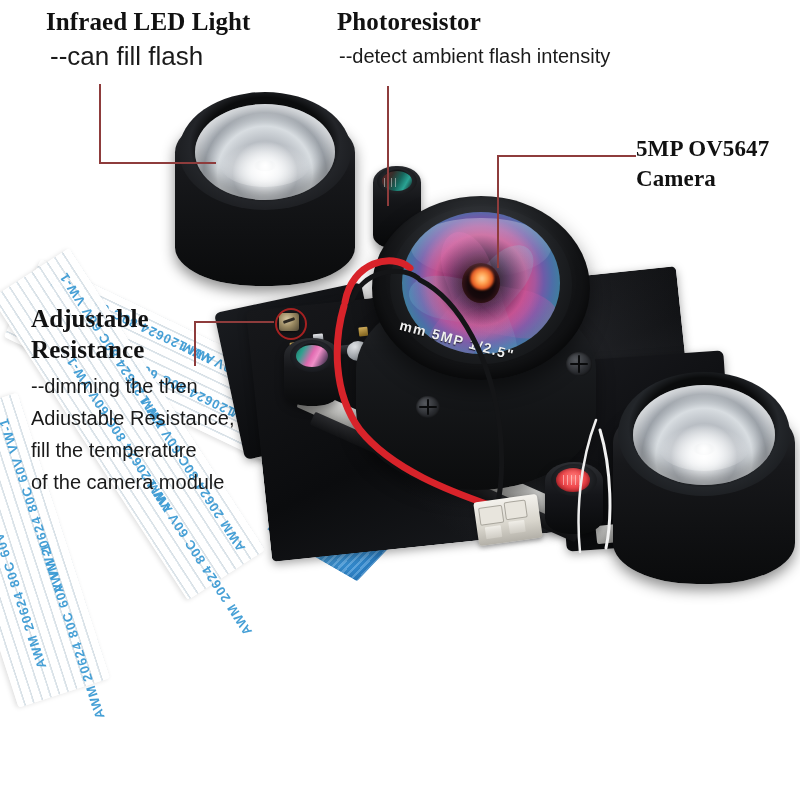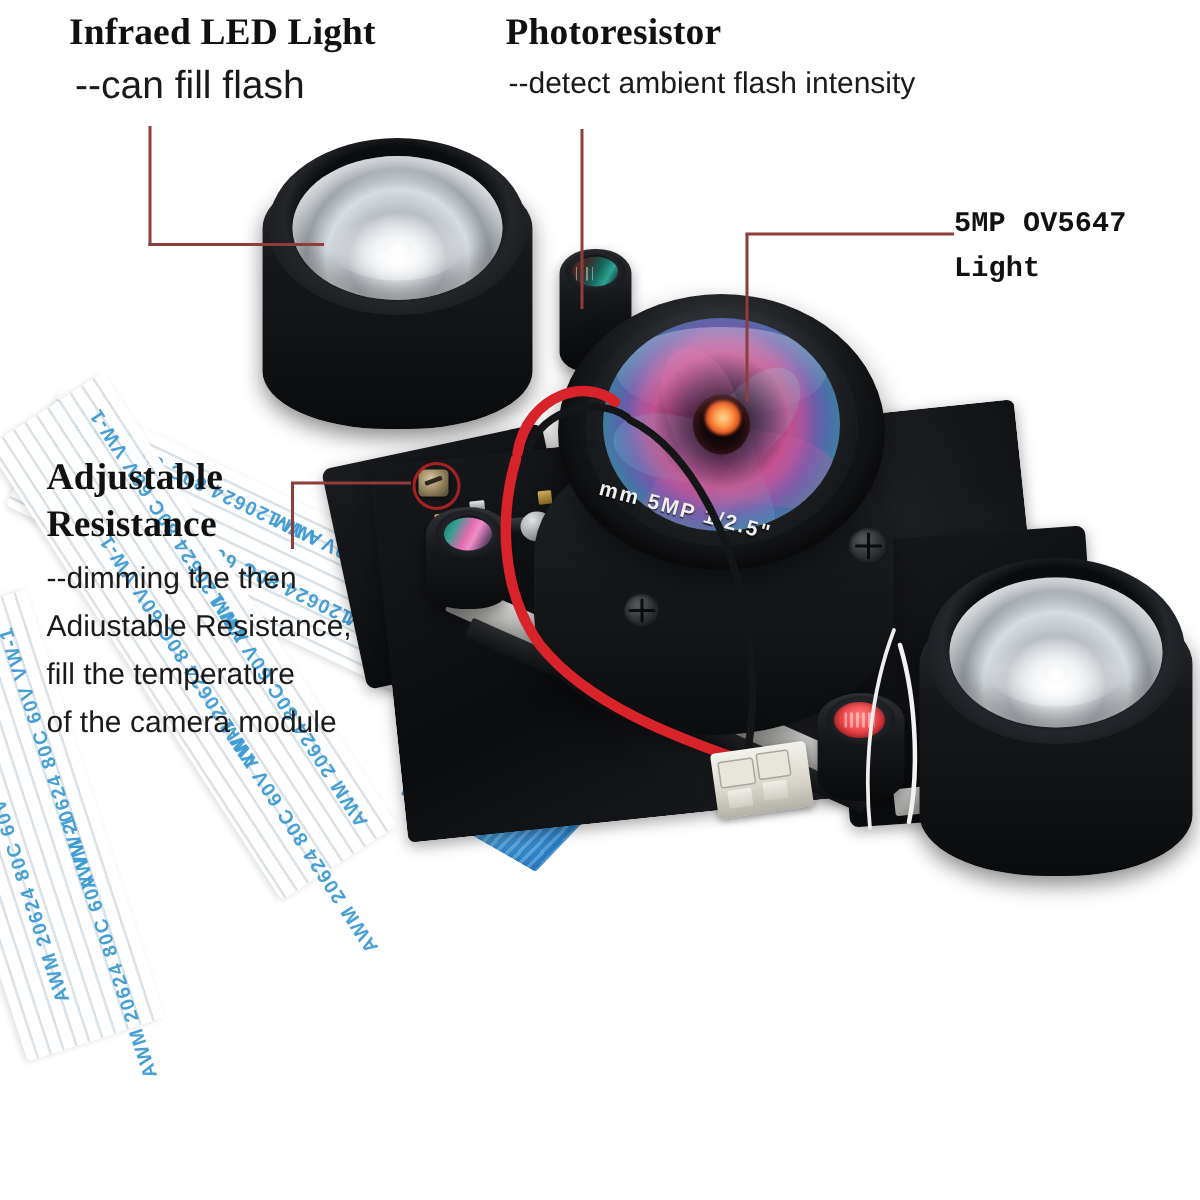--- a/index.html
+++ b/index.html
@@ -32,21 +32,21 @@
 
   #ann-ir{left:46px;top:7px;}
   #ann-ir .head{font-size:25px;line-height:30px;text-align:center;}
   #ann-ir .sub{font-size:26px;line-height:26px;margin-top:6px;margin-left:4px;}
 
   #ann-photo{left:337px;top:7px;}
   #ann-photo .head{font-size:25px;line-height:30px;}
   #ann-photo .sub{font-size:20px;line-height:26px;margin-top:6px;margin-left:2px;}
 
   #ann-cam{left:636px;top:134px;}
-  #ann-cam .head{font-size:19px;line-height:30px;font-family:Liberation Mono, monospace;}
+  #ann-cam .head{font-size:23px;line-height:30px;}
 
   #ann-res{left:31px;top:303px;}
   #ann-res .head{font-size:25px;line-height:31px;}
   #ann-res .subblock{font-size:20px;line-height:32px;margin-top:5px;}
 
   
   .lead{position:absolute;background:#8e3c3c;}
   .lead.v{width:2px;}
   .lead.h{height:2px;}
   .circ{
@@ -503,21 +503,21 @@
     <div class="sub">--can fill flash</div>
   </div>
 
   <div class="ann" id="ann-photo">
     <div class="head">Photoresistor</div>
     <div class="sub">--detect ambient flash intensity</div>
   </div>
 
   <div class="ann" id="ann-cam">
     <div class="head">5MP OV5647</div>
-    <div class="head">Light</div>
+    <div class="head">Camera</div>
   </div>
 
   <div class="ann" id="ann-res">
     <div class="head">Adjustable</div>
     <div class="head">Resistance</div>
     <div class="subblock">
       <div>--dimming the then</div>
       <div>Adiustable Resistance,</div>
       <div>fill the temperature</div>
       <div>of the camera module</div>

